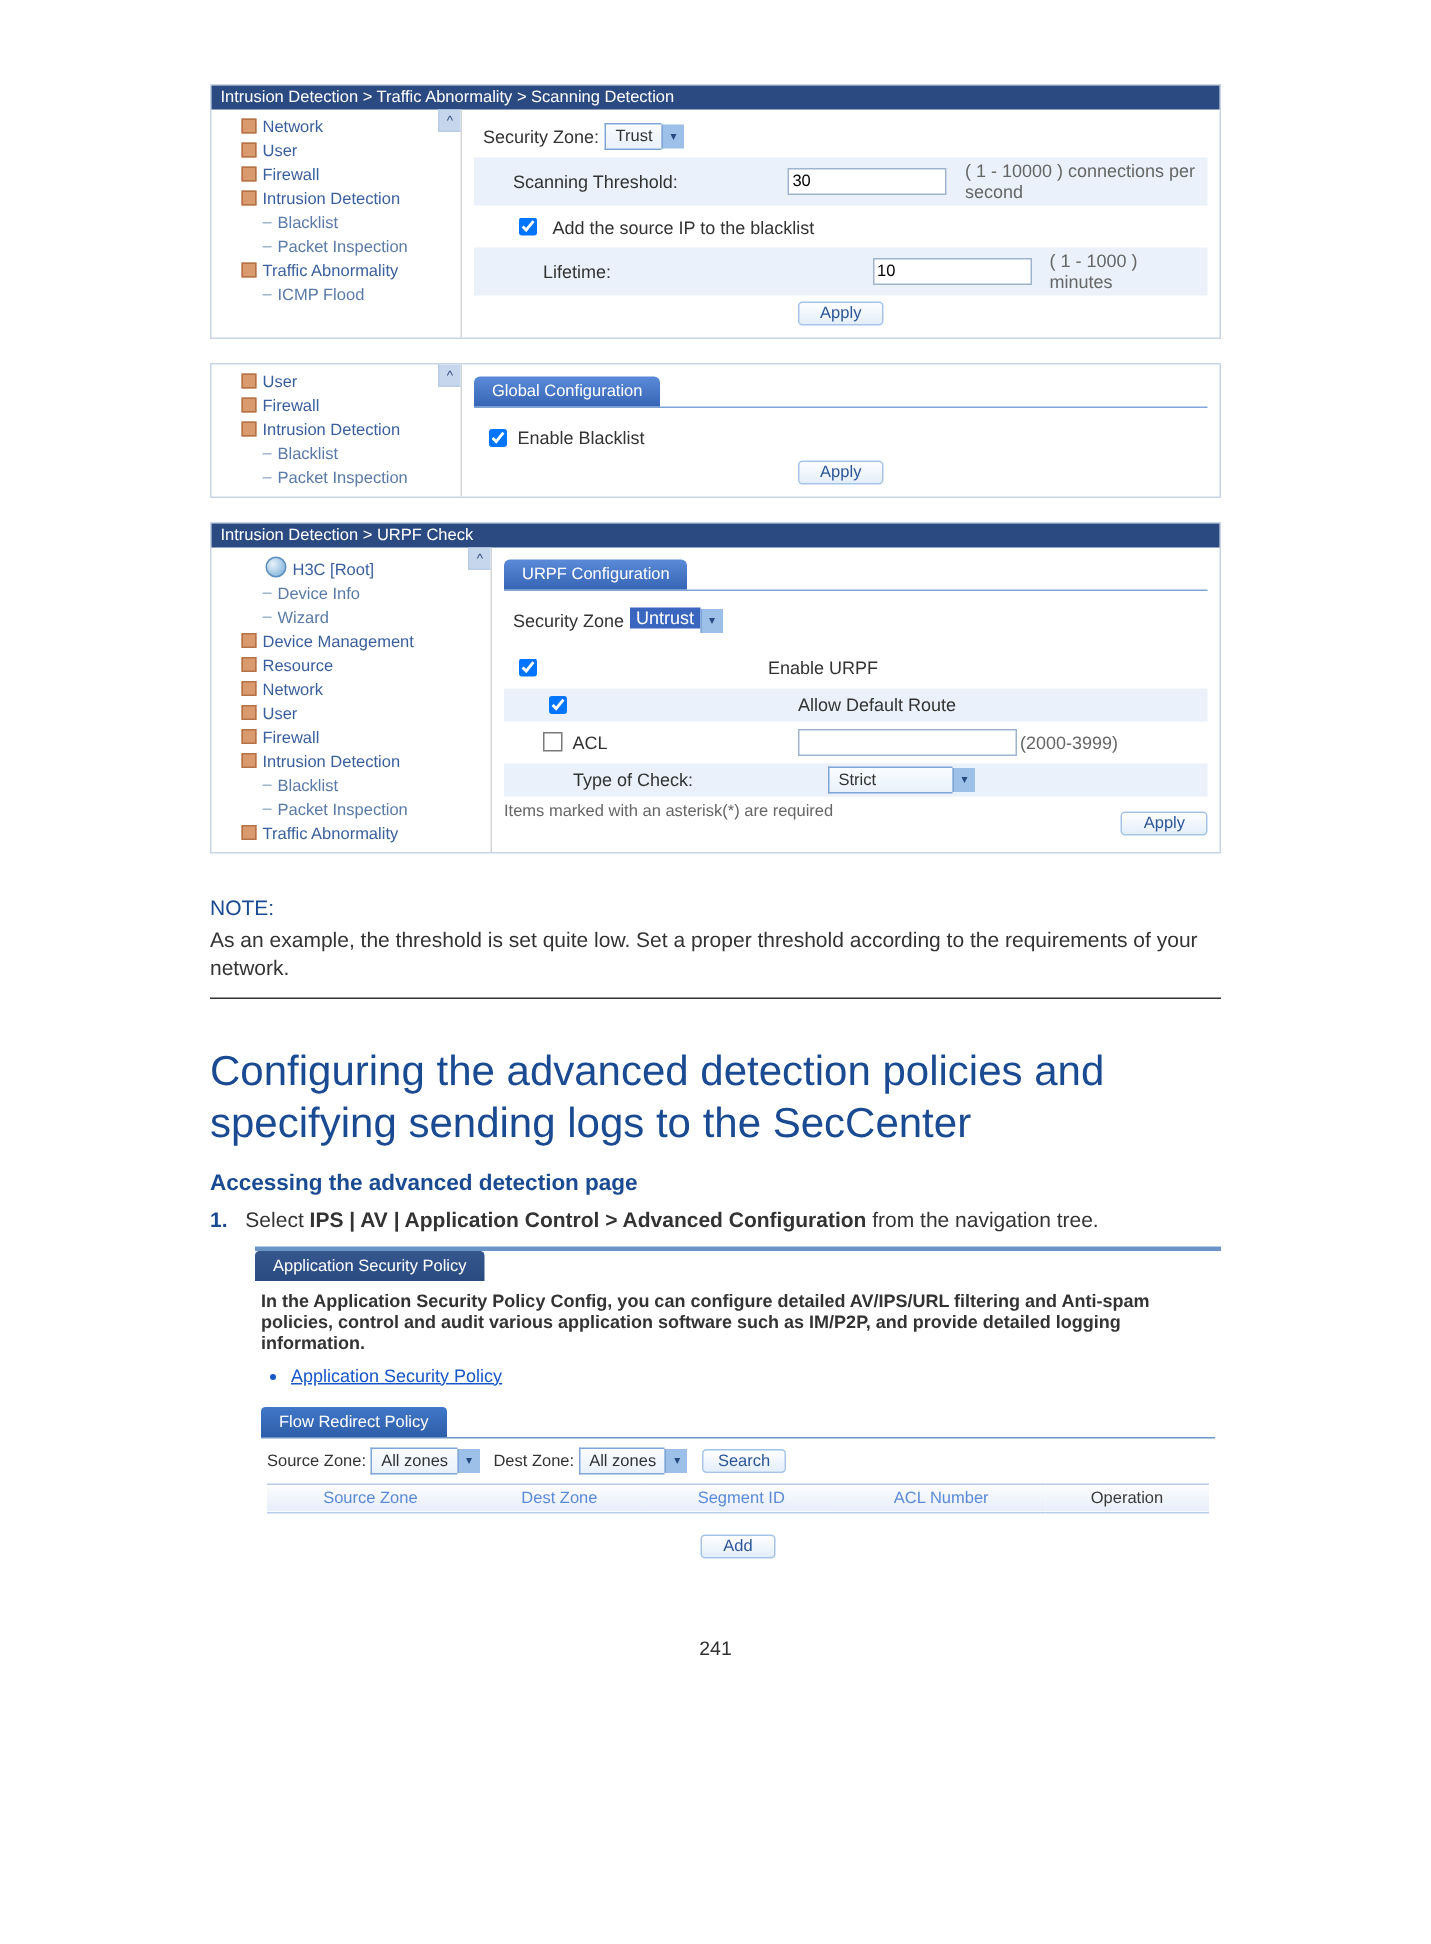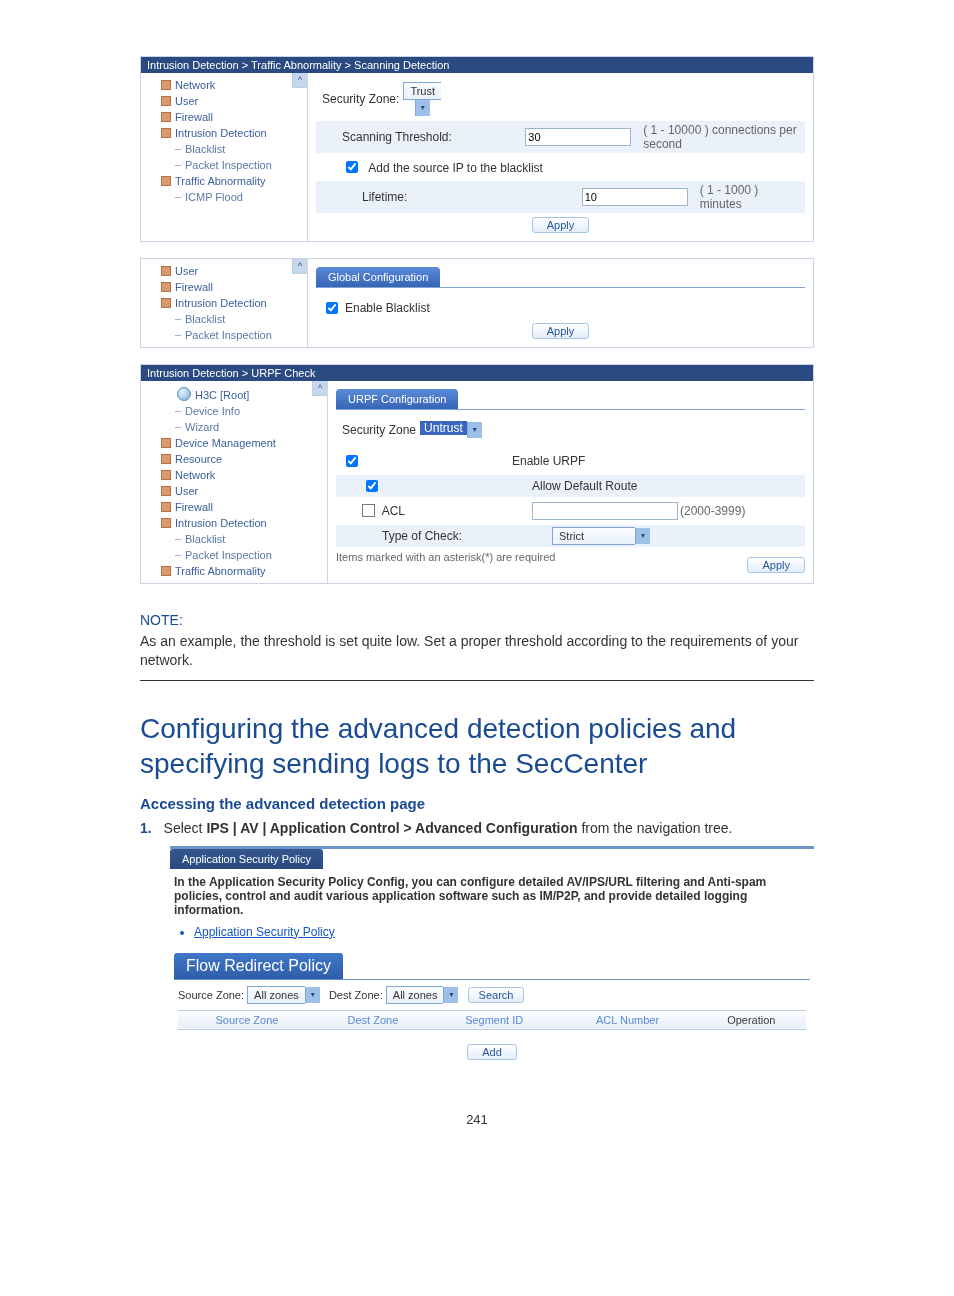--- a/index.html
+++ b/index.html
@@ -138,21 +138,21 @@
   .app-tab {
     display:inline-block; background:linear-gradient(#35578e,#294b82);
     color:#fff; font-size:11px; padding:4px 12px; border-radius:3px 3px 0 0;
   }
   .app-body { padding:6px 4px; }
   .app-desc { font-size:12px; font-weight:bold; }
   ul.app-link { margin:8px 0 14px 20px; padding:0; }
   ul.app-link li { color:#1657c8; text-decoration:underline; font-size:12px; }
   .flow-tab {
     display:inline-block; background:linear-gradient(#4077c8,#2e5ea9);
-    color:#fff; font-size:16px; padding:4px 12px; border-radius:3px 3px 0 0;
+    color:#fff; font-size:11px; padding:4px 12px; border-radius:3px 3px 0 0;
   }
   .flow-body { border-top:1px solid #6b95c7; padding:6px 4px; font-size:11px;}
   .tbl { width:100%; border-collapse: collapse; margin-top:6px;}
   .tbl th {
     background:linear-gradient(#fdfdfd,#e6eefa);
     border-top:1px solid #b9cde8; border-bottom:1px solid #b9cde8;
     color:#5a8ad8; font-weight:normal; font-size:11px; padding:3px 4px;
   }
   .tbl th.op { color:#3a3a3a; }
   .page-num { text-align:center; font-size:13px; margin-top:40px;}
@@ -187,21 +187,21 @@
         <li>Intrusion Detection</li>
         <li class="child">Blacklist</li>
         <li class="child">Packet Inspection</li>
         <li>Traffic Abnormality</li>
         <li class="child">ICMP Flood</li>
       </ul>
     </div>
     <div class="content">
       <div class="row">
         <span class="zone-label">Security Zone:</span>
-        <span class="sel-wide" style="margin-left:4px;flex-direction:column;">
+        <span class="sel-wide" style="margin-left:4px;">
           <span class="sel-display">Trust</span>
           <span class="sel-arrow">▾</span>
         </span>
       </div>
       <div class="row alt">
         <span class="lbl" style="padding-left:20px;">Scanning Threshold:</span>
         <input class="inp" value="30" style="">
         <span class="hint">( 1 - 10000 ) connections per second</span>
       </div>
       <div class="row">

